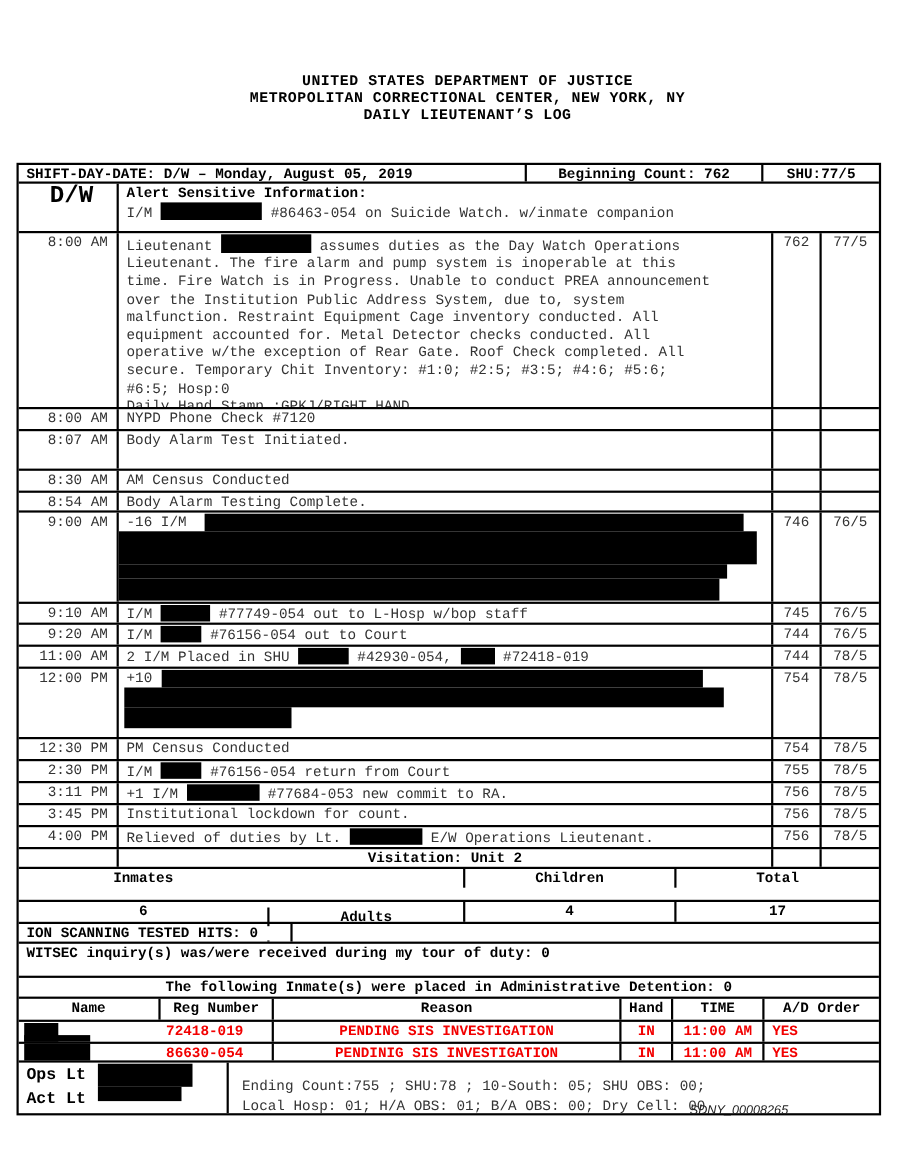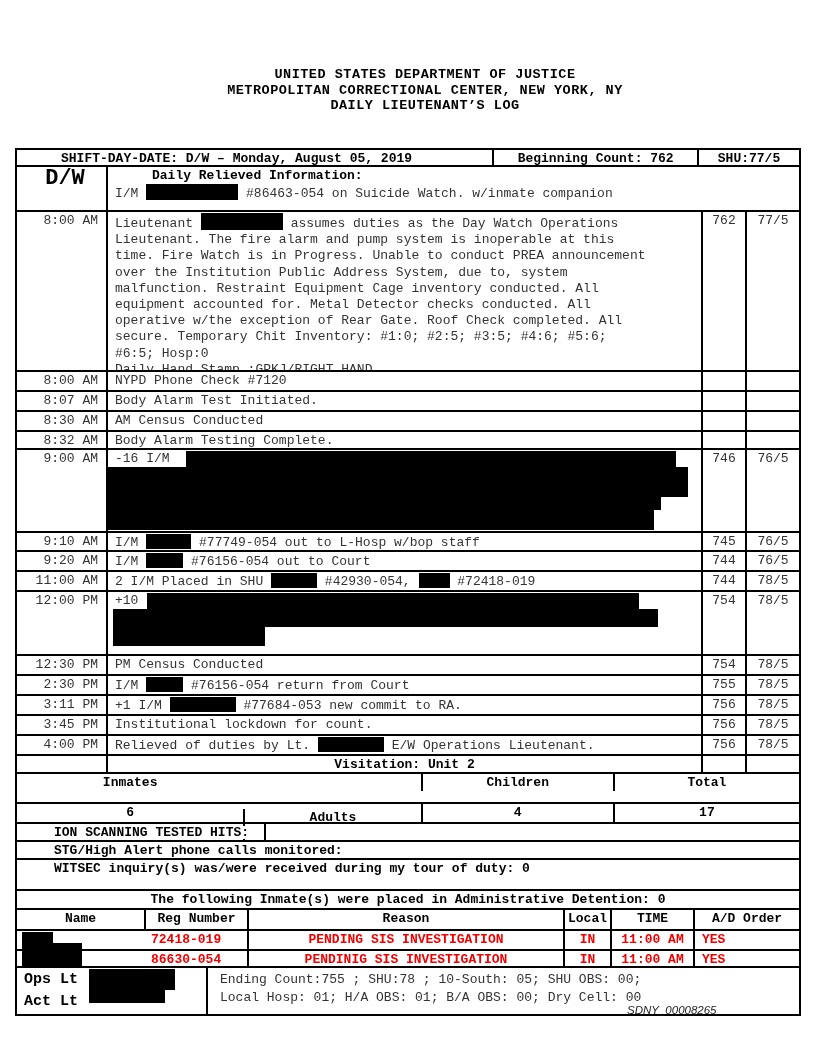--- a/index.html
+++ b/index.html
@@ -9,33 +9,33 @@
              font-weight:bold;color:#000;font-size:13.5px;line-height:15.5px;letter-spacing:.5px;padding-left:17px;}
   .tbl{position:absolute;left:15px;top:148px;width:786px;border:2px solid #000;box-sizing:border-box;}
   .row{display:flex;border-top:2px solid #000;box-sizing:border-box;align-items:stretch;}
   .row.first{border-top:none;}
   .cell{box-sizing:border-box;position:relative;overflow:hidden;padding:1px 0 0 7px;line-height:16.2px;}
   .bl{border-left:2px solid #000;}
   .t{width:89px;text-align:right;padding-right:8px;padding-left:0;}
   .d{width:595px;}
   .c{width:44px;text-align:center;padding-left:0;}
   .s{width:54px;text-align:center;padding-left:0;}
-  .bold{font-weight:bold;color:#000;padding-left:37px;}
+  .bold{font-weight:bold;color:#000;}
   .big{font-size:22px;font-weight:bold;color:#000;text-align:center;padding-top:4px;}
   .wrap{max-width:532px;}
   .rdx{display:inline-block;background:#000;height:15px;vertical-align:-3px;}
   .rdxa{position:absolute;background:#000;}
   .center{text-align:center;padding-left:0;}
   .red{color:#f20000;font-weight:bold;}
   .vh{width:231px;} .vh2{width:181px;margin-top:35px;} .vh3{width:196px;font-family:Liberation Mono, monospace;} .vh4{width:190px;}
   .ion-l{width:247px;} .ion-r{width:535px;}
   .dn{width:127px;} .dr{width:103px;} .dre{width:316px;} .du{width:47px;} .dt{width:83px;} .da{width:106px;}
   .ops-l{width:189px;} .ops-r{width:593px;}
   .ops-lab{font-weight:bold;color:#000;font-size:15px;line-height:22px;}
-  .sign-text{line-height:18px;padding-top:3px;}
+  .sign-text{line-height:18px;padding-top:13px;}
   .bates{position:absolute;left:627px;top:1004px;font-family:"Liberation Sans","DejaVu Sans",sans-serif;
          font-size:11.5px;color:#222;font-style:italic;}
   .topalign{align-items:flex-start;}
 </style>
 </head>
 <body>
 
 <div class="page">
 
   <div class="doc-title">
@@ -48,21 +48,21 @@
 
     <div class="row first bold" style="height:15px">
       <div class="cell" style="width:460px">SHIFT-DAY-DATE: D/W – Monday, August 05, 2019</div>
       <div class="cell bl center" style="width:215px">Beginning Count: 762</div>
       <div class="cell bl center" style="width:107px">SHU:77/5</div>
     </div>
 
     <div class="row" style="height:45px">
       <div class="cell big" style="width:89px">D/W</div>
       <div class="cell bl" style="width:693px">
-        <div class="bold">Daily Relieved Information:</div>
+        <div class="bold">Alert Sensitive Information:</div>
         <div><span>I/M</span> <span class="rdx" style="width:92px;height:16px"></span> <span>#86463-054 on Suicide Watch. w/inmate companion</span></div>
       </div>
     </div>
 
     <div class="row" style="height:160px">
       <div class="cell t">8:00 AM</div>
       <div class="cell d bl">
         <div class="wrap"><span>Lieutenant</span> <span class="rdx" style="width:82px;height:17px"></span> <span>assumes duties as the Day Watch Operations Lieutenant. The fire alarm and pump system is inoperable at this time. Fire Watch is in Progress. Unable to conduct PREA announcement over the Institution Public Address System, due to, system malfunction. Restraint Equipment Cage inventory conducted. All equipment accounted for. Metal Detector checks conducted.  All operative w/the exception of Rear Gate.  Roof Check completed. All secure. Temporary Chit Inventory: #1:0; #2:5; #3:5; #4:6; #5:6; #6:5; Hosp:0</span>
           <div>Daily Hand Stamp :GPKJ/RIGHT HAND</div>
         </div>
@@ -71,36 +71,36 @@
       <div class="cell s bl">77/5</div>
     </div>
 
     <div class="row" style="height:20px">
       <div class="cell t">8:00 AM</div>
       <div class="cell d bl">NYPD Phone Check #7120</div>
       <div class="cell c bl"></div>
       <div class="cell s bl"></div>
     </div>
 
-    <div class="row" style="height:20px">
+    <div class="row" style="height:36px">
       <div class="cell t">8:07 AM</div>
       <div class="cell d bl">Body Alarm Test Initiated.</div>
       <div class="cell c bl"></div>
       <div class="cell s bl"></div>
     </div>
 
     <div class="row" style="height:20px">
       <div class="cell t">8:30 AM</div>
       <div class="cell d bl">AM Census Conducted</div>
       <div class="cell c bl"></div>
       <div class="cell s bl"></div>
     </div>
 
     <div class="row" style="height:18px">
-      <div class="cell t">8:32 AM</div>
+      <div class="cell t">8:54 AM</div>
       <div class="cell d bl">Body Alarm Testing Complete.</div>
       <div class="cell c bl"></div>
       <div class="cell s bl"></div>
     </div>
 
     <div class="row" style="height:83px">
       <div class="cell t">9:00 AM</div>
       <div class="cell d bl">
         <span>-16 I/M</span>
         <div class="rdxa" style="left:78px;top:1px;width:490px;height:16px"></div>
@@ -199,37 +199,34 @@
       <div class="cell vh2 bl center bold">7</div>
       <div class="cell vh3 bl center bold">4</div>
       <div class="cell vh4 bl center bold">17</div>
     </div>
 
     <div class="row" style="height:18px">
       <div class="cell ion-l bold">ION SCANNING TESTED HITS: 0</div>
       <div class="cell ion-r bl"></div>
     </div>
 
-    <div class="row" style="height:18px">
-      <div class="cell bold" style="width:782px">STG/High Alert phone calls monitored:</div>
-    </div>
 
     <div class="row" style="height:31px">
       <div class="cell bold" style="width:782px">WITSEC inquiry(s) was/were received during my tour of duty: 0</div>
     </div>
 
     <div class="row" style="height:19px">
       <div class="cell bold center" style="width:782px">The following Inmate(s) were placed in Administrative Detention: 0</div>
     </div>
 
     <div class="row" style="height:21px">
       <div class="cell dn center bold">Name</div>
       <div class="cell dr bl center bold">Reg Number</div>
       <div class="cell dre bl center bold">Reason</div>
-      <div class="cell du bl center bold">Local</div>
+      <div class="cell du bl center bold">Hand</div>
       <div class="cell dt bl center bold">TIME</div>
       <div class="cell da bl center bold">A/D Order</div>
     </div>
 
     <div class="row" style="height:20px">
       <div class="cell dn">
         <div class="rdxa" style="left:5px;top:1px;width:31px;height:18px"></div>
         <div class="rdxa" style="left:5px;top:12px;width:60px;height:8px"></div>
       </div>
       <div class="cell dr red">72418-019</div>

